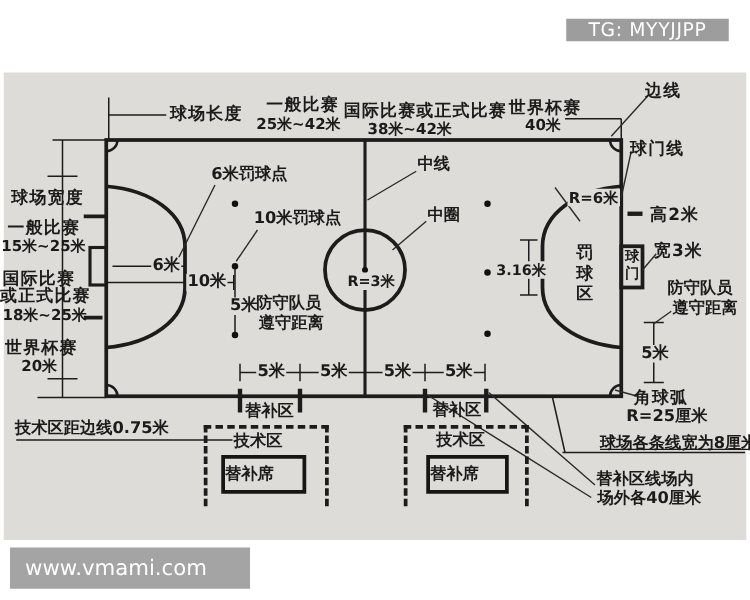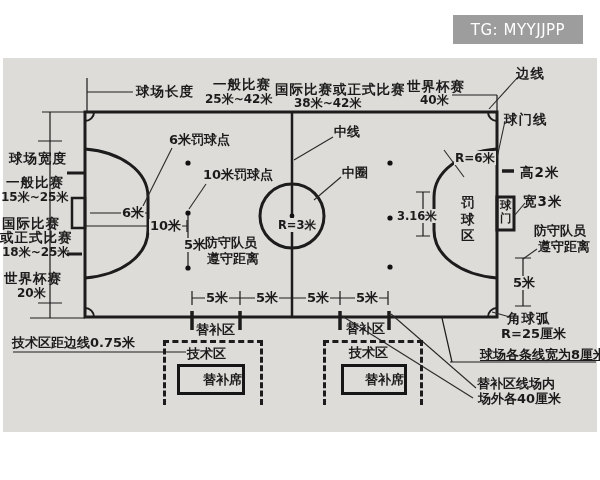--- a/index.html
+++ b/index.html
@@ -10,26 +10,26 @@
   .lbl{position:absolute;font-weight:bold;font-size:13px;color:#1b1b1b;white-space:nowrap;
        line-height:14px;}
   .lbl.big{font-size:13.5px;letter-spacing:1px;}
   .lbl.s12{font-size:12px;}
   .lbl.s11{font-size:11.5px;}
   .lbl.bg{background:#dedcd9;padding:0 1px;}
   .vtext{position:absolute;font-weight:bold;color:#1b1b1b;word-break:break-all;text-align:left;}
   .goal-v{width:12px;font-size:11.5px;line-height:13px;}
   .pen-v{width:15px;font-size:13.5px;line-height:16.5px;}
   .dashedbox{position:absolute;border:3px dashed #1c1c1c;border-bottom:none;background:transparent;}
-  .benchbox{position:absolute;border:3px solid #161616;display:flex;align-items:center;justify-content:flex-end;}
+  .benchbox{position:absolute;border:3px solid #161616;display:flex;align-items:center;justify-content:flex-start;}
   .benchbox .lbl{position:static;}
   .timerbox{position:absolute;border:3px solid #161616;display:flex;align-items:center;justify-content:center;}
   .timerbox .vtext{position:static;width:28px;font-size:12.5px;line-height:15px;}
   .wm{position:absolute;color:#fff;display:flex;align-items:center;}
-  #wm-top{left:453px;top:15px;width:130px;height:29px;background:#9d9d9d;font-size:15px;justify-content:center;letter-spacing:0.5px;}
+  #wm-top{left:453px;top:15px;width:130px;height:18px;background:#9d9d9d;font-size:15px;justify-content:center;letter-spacing:0.5px;}
   #wm-bottom{left:8px;top:438px;width:192px;height:33px;background:#a4a4a4;font-size:17px;padding-left:12px;box-sizing:border-box;}
   .underline{text-decoration:underline;padding-left:30px;}
 </style>
 </head>
 <body>
 
 <div id="stage">
 
   <div id="panel"></div>
 
@@ -160,14 +160,15 @@
   <div class="lbl" style="left:349px;top:346px">技术区</div>
   <div class="benchbox" style="left:177px;top:364px;width:62px;height:25px">
     <span class="lbl">替补席</span>
   </div>
   <div class="benchbox" style="left:341px;top:364px;width:60px;height:25px">
     <span class="lbl">替补席</span>
   </div>
   <div class="lbl" style="left:12px;top:336px">技术区距边线0.75米</div>
 
   <div id="wm-top" class="wm">TG: MYYJJPP</div>
+  <div id="wm-bottom" class="wm">www.vmami.com</div>
 
 </div>
 
 </body></html>

